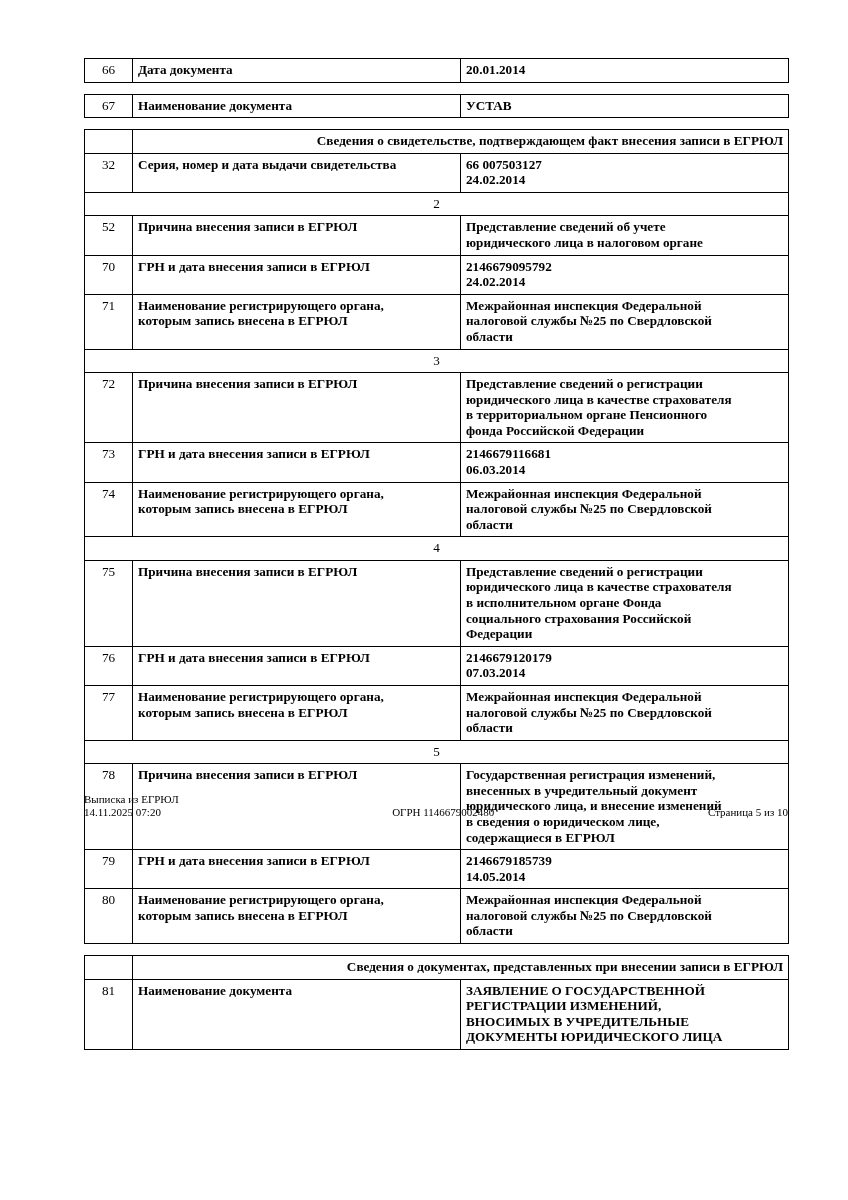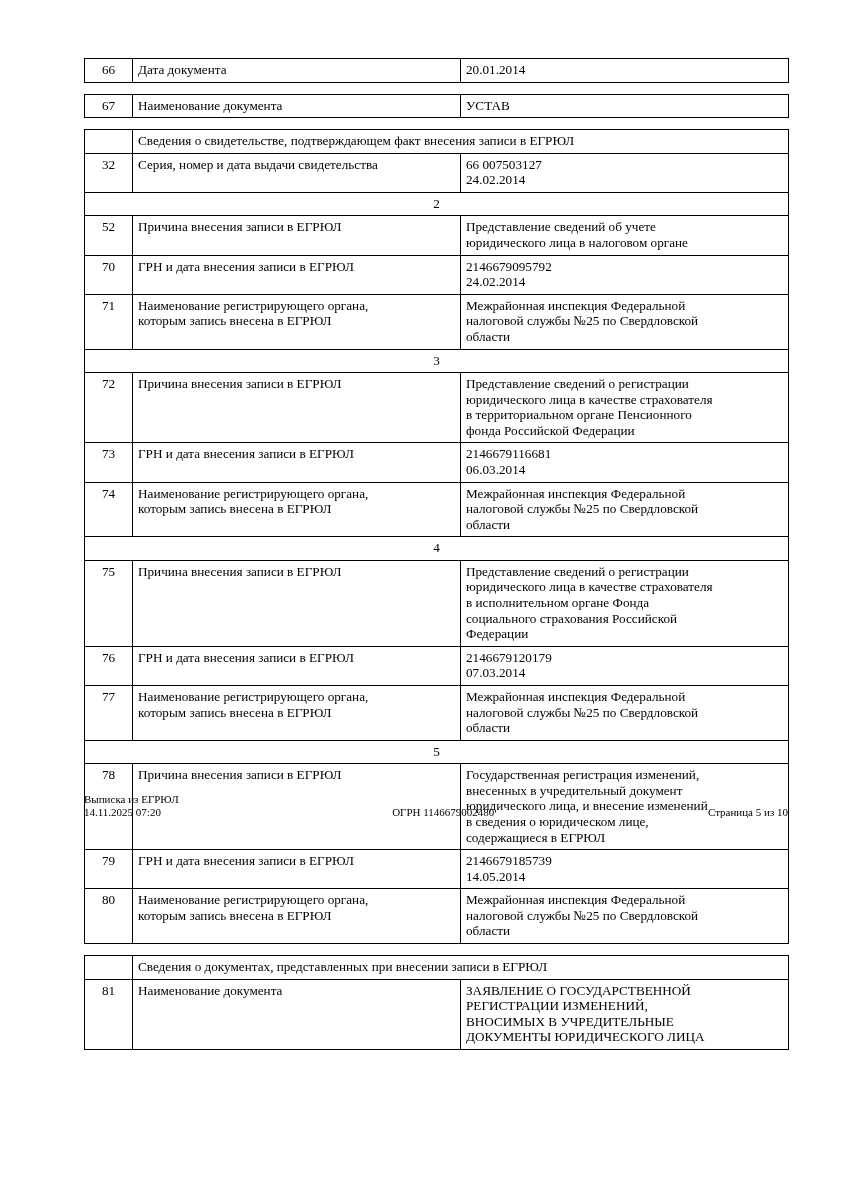--- a/index.html
+++ b/index.html
@@ -36,33 +36,33 @@
   
   col.c-num { width: 48px; }
   col.c-name { width: 328px; }
   col.c-val { width: 328px; }
 
   td.num {
     text-align: center;
     vertical-align: top;
   }
   td.section {
-    text-align: left;
-    font-weight: normal;
+    text-align: right;
+    font-weight: bold;
   }
   td.center {
     text-align: center;
   }
   tr.spacer td {
     border: none;
     height: 11px;
     padding: 0;
     line-height: 11px;
   }
-  .val-line { white-space: pre-line; }
+  .val-line { white-space: pre-line; font-weight: bold; }
 
   .footer {
     position: absolute;
     left: 84px;
     right: 60px;
     bottom: 40px;
     font-size: 11px;
     line-height: 1.25;
     display: flex;
     justify-content: space-between;

